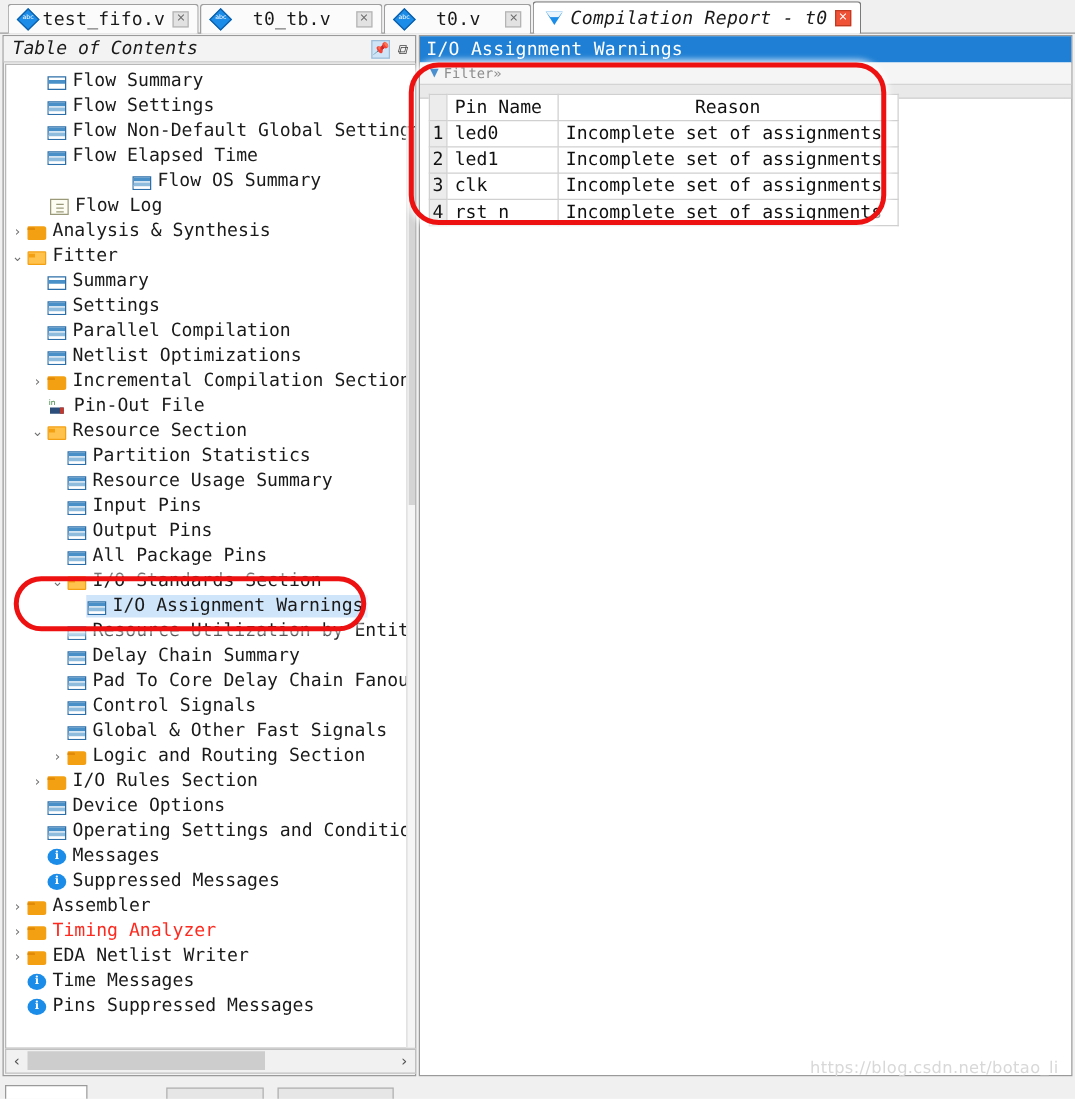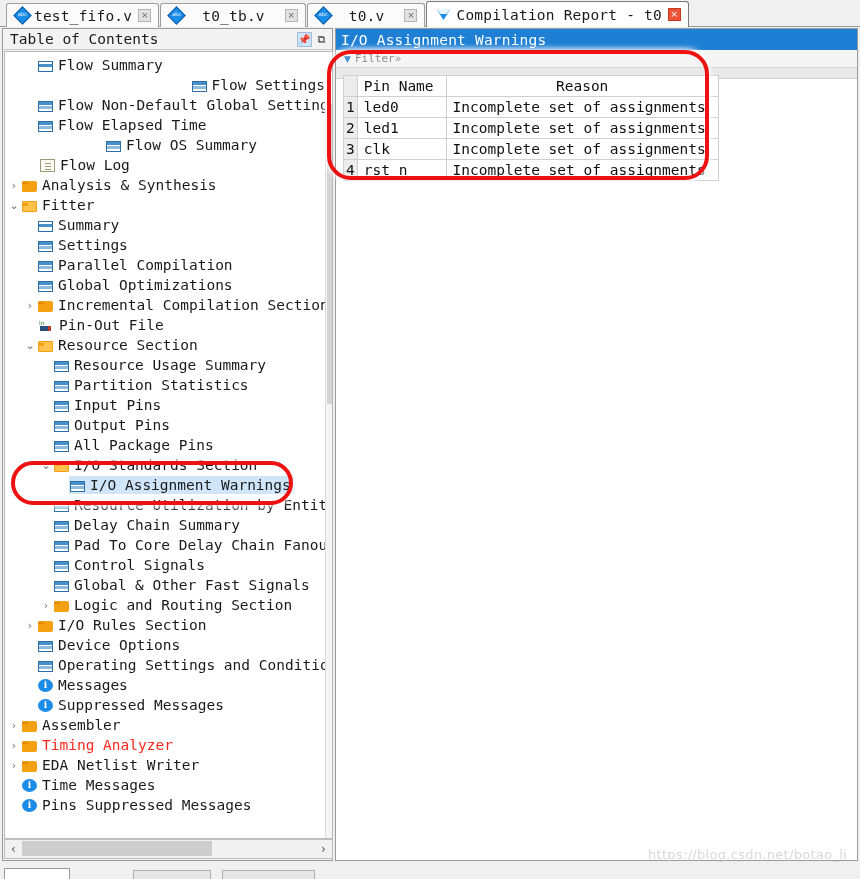--- a/index.html
+++ b/index.html
@@ -23,21 +23,21 @@
     display: flex; align-items: center; gap: 4px;
     height: 24px; padding: 0 7px 0 8px;
     background: #fbfbfb;
     border: 1px solid #9e9e9e; border-bottom: none;
     border-radius: 3px 3px 0 0;
     margin-right: 1px;
     font-size: 14.5px; color: #1a1a1a;
     white-space: nowrap;
     position: relative;
   }
-  .tab.active { background: #ffffff; height: 26px; border-color: #7a7a7a; z-index: 3; }
+  .tab.active { background: #ffffff; height: 26px; border-color: #7a7a7a; z-index: 3; font-style: italic; }
   .tab-label { letter-spacing: 0.2px; }
   .tab.wide .tab-label { padding: 0 14px; }
 
   
   .ico-vfile {
     width: 15px; height: 15px; flex: 0 0 15px; position: relative;
   }
   .ico-vfile::before {
     content: ""; position: absolute; left: 1px; top: 1px;
     width: 11px; height: 11px; background: #1b8ce8;
@@ -75,20 +75,21 @@
   .toc-panel {
     position: absolute; left: 2px; top: 28px; width: 331px; height: 833px;
     background: #f3f3f3;
     border: 1px solid #9a9a9a;
   }
   .toc-header {
     height: 21px; background: #f3f3f3;
     display: flex; align-items: center;
     padding: 0 3px 0 7px;
     border-bottom: 1px solid #c9c9c9;
+    font-style: italic;
   }
   .toc-title { font-size: 14.5px; color: #1a1a1a; flex: 1; }
   .hdr-btn { width: 15px; height: 15px; position: relative; margin-left: 2px; }
   .hdr-btn.pin { background: #cfe4f7; border: 1px solid #9dbdd9; }
   .pin-glyph {
     position: absolute; left: 0; top: 0; width: 13px; height: 13px;
     color: #333; font-size: 10px; line-height: 13px; text-align: center;
     font-family: "DejaVu Sans", sans-serif;
   }
   .float-glyph {
@@ -322,21 +323,21 @@
 
     <div class="tree-wrap">
       <div class="tree" id="tree-body">
           <div class="node" style="padding-left: 18px;">
             <span class="twisty"></span>
             <span class="lbl-hit">
               <span class="ic ic-table"></span>
               <span class="node-label">Flow Summary</span>
             </span>
           </div>
-          <div class="node" style="padding-left: 18px; justify-content: flex-end;">
+          <div class="node" style="padding-left: 18px;">
             <span class="twisty"></span>
             <span class="lbl-hit">
               <span class="ic ic-table2"></span>
               <span class="node-label">Flow Settings</span>
             </span>
           </div>
           <div class="node" style="padding-left: 18px;">
             <span class="twisty"></span>
             <span class="lbl-hit">
               <span class="ic ic-table2"></span>
@@ -396,21 +397,21 @@
             <span class="twisty"></span>
             <span class="lbl-hit">
               <span class="ic ic-table2"></span>
               <span class="node-label">Parallel Compilation</span>
             </span>
           </div>
           <div class="node" style="padding-left: 18px;">
             <span class="twisty"></span>
             <span class="lbl-hit">
               <span class="ic ic-table2"></span>
-              <span class="node-label">Global Optimizations</span>
+              <span class="node-label">Netlist Optimizations</span>
             </span>
           </div>
           <div class="node" style="padding-left: 18px;">
             <span class="twisty">›</span>
             <span class="lbl-hit">
               <span class="ic ic-folder"></span>
               <span class="node-label">Incremental Compilation Section</span>
             </span>
           </div>
           <div class="node" style="padding-left: 18px;">
@@ -424,28 +425,28 @@
             <span class="twisty">⌄</span>
             <span class="lbl-hit">
               <span class="ic ic-folder-open"></span>
               <span class="node-label">Resource Section</span>
             </span>
           </div>
           <div class="node" style="padding-left: 34px;">
             <span class="twisty"></span>
             <span class="lbl-hit">
               <span class="ic ic-table2"></span>
+              <span class="node-label">Partition Statistics</span>
+            </span>
+          </div>
+          <div class="node" style="padding-left: 34px;">
+            <span class="twisty"></span>
+            <span class="lbl-hit">
+              <span class="ic ic-table2"></span>
               <span class="node-label">Resource Usage Summary</span>
-            </span>
-          </div>
-          <div class="node" style="padding-left: 34px;">
-            <span class="twisty"></span>
-            <span class="lbl-hit">
-              <span class="ic ic-table2"></span>
-              <span class="node-label">Partition Statistics</span>
             </span>
           </div>
           <div class="node" style="padding-left: 34px;">
             <span class="twisty"></span>
             <span class="lbl-hit">
               <span class="ic ic-table2"></span>
               <span class="node-label">Input Pins</span>
             </span>
           </div>
           <div class="node" style="padding-left: 34px;">

